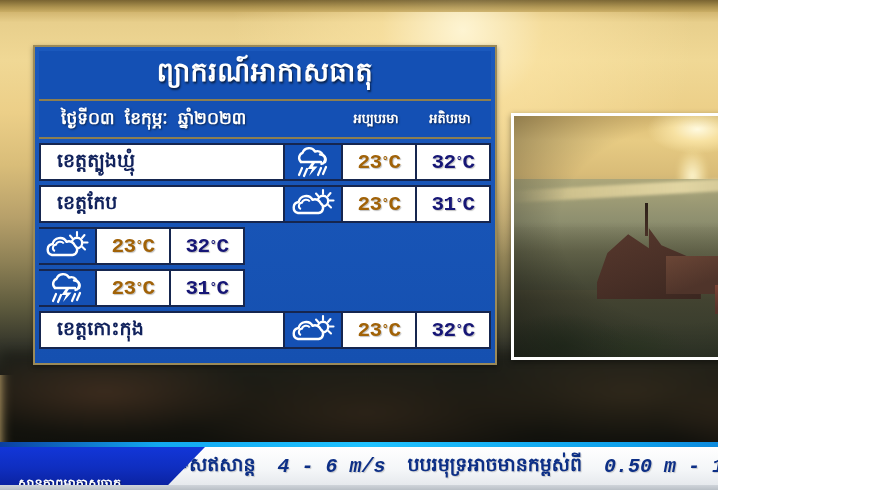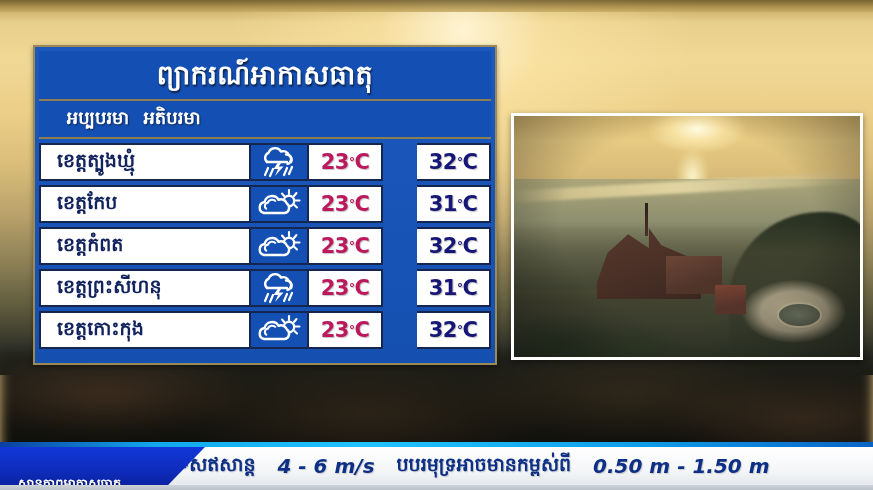--- a/index.html
+++ b/index.html
@@ -3,23 +3,24 @@
 <meta charset="utf-8">
 <style>
   * { box-sizing: border-box; margin: 0; padding: 0; }
   html, body {
     width: 873px; height: 490px;
     overflow: hidden;
     font-family: "DejaVu Sans", "Liberation Sans", sans-serif;
   }
   #stage {
     position: relative;
-    width: 873px; height: 490px;
+    width: 718px; height: 490px;
     overflow: hidden;
     background: #d8b978;
+    font-family: Liberation Mono, monospace;
   }
 
   
   .bg-layer { position: absolute; inset: 0; }
   .bg-sky {
     position: absolute; left: 0; top: 0; width: 873px; height: 375px;
     background:
       radial-gradient(circle at 53% 8%, rgba(255,246,214,.95) 0%, rgba(255,232,170,.55) 14%, rgba(0,0,0,0) 40%),
       linear-gradient(180deg,
         #b9994f 0%,
@@ -78,21 +79,21 @@
     display: flex; align-items: center;
     padding: 0 4px 0 22px;
     border-bottom: 2px solid #8d7e50;
   }
   .sub-bar .date {
     color: #ffffff; font-size: 17px; font-weight: bold;
     text-shadow: 1px 1px 2px rgba(0,0,0,.55);
     flex: 1;
   }
   .sub-bar .colhead {
-    color: #ffffff; font-size: 18px; font-weight: bold;
+    color: #ffffff; font-size: 13px; font-weight: bold;
     text-shadow: 1px 1px 2px rgba(0,0,0,.55);
     width: 74px; text-align: center;
   }
 
   .rows { padding-top: 4px; }
   .row {
     display: flex; align-items: stretch;
     height: 38px; margin-bottom: 4px;
   }
   .cell-name {
@@ -113,22 +114,22 @@
   }
   .cell-temp {
     width: 74px;
     background: #ffffff;
     border: 2px solid #16264f;
     border-left: none;
     display: flex; align-items: center; justify-content: center;
     font-size: 21px; font-weight: bold;
     letter-spacing: -.5px;
   }
-  .cell-temp.min { color: #be185d; text-shadow: 1px 1px 1px rgba(0,0,0,.25); }
-  .cell-temp.max { color: #161676; text-shadow: 1px 1px 1px rgba(0,0,0,.25); margin-left: 34px; }
+  .cell-temp.min { color: #a16207; text-shadow: 1px 1px 1px rgba(0,0,0,.25); }
+  .cell-temp.max { color: #161676; text-shadow: 1px 1px 1px rgba(0,0,0,.25); }
   .deg { font-size: 12px; vertical-align: super; }
 
   
   #photo {
     position: absolute; left: 511px; top: 113px;
     width: 352px; height: 247px;
     border: 3px solid #ffffff;
     overflow: hidden;
     box-shadow: 0 2px 6px rgba(0,0,0,.4);
     background: #7d7352;
@@ -261,20 +262,21 @@
     <div class="bg-topstrip"></div>
   </div>
 
   <div id="panel">
 
     <div class="title-bar">
       <div class="ttl">ព្យាករណ៍អាកាសធាតុ</div>
     </div>
 
     <div class="sub-bar">
+      <div class="date">ថ្ងៃទី០៣ ខែកុម្ភៈ ឆ្នាំ២០២៣</div>
       <div class="colhead">អប្បបរមា</div>
       <div class="colhead">អតិបរមា</div>
     </div>
 
     <div class="rows" id="rows">
         <div class="row">
           <div class="cell-name">ខេត្តត្បូងឃ្មុំ</div>
           <div class="cell-icon">
             <svg width="46" height="32" viewBox="0 0 46 32">
               <g fill="none" stroke="#ffffff" stroke-width="2.4" stroke-linecap="round" stroke-linejoin="round">
@@ -323,21 +325,20 @@
             <span class="deg">°</span>
             <span>C</span>
           </div>
           <div class="cell-temp max">
             <span>31</span>
             <span class="deg">°</span>
             <span>C</span>
           </div>
         </div>
         <div class="row">
-          <div class="cell-name">ខេត្តកំពត</div>
           <div class="cell-icon">
             <svg width="46" height="32" viewBox="0 0 46 32">
               <g stroke="#ffffff" stroke-width="2.1" stroke-linecap="round">
                 <line x1="33" y1="2" x2="33" y2="6"></line>
                 <line x1="40.5" y1="5" x2="38" y2="8"></line>
                 <line x1="43.5" y1="12.5" x2="39.8" y2="12.5"></line>
                 <line x1="26" y1="5.5" x2="28.4" y2="8.3"></line>
                 <line x1="41" y1="19.5" x2="38.4" y2="17"></line>
               </g>
               <circle cx="33" cy="13" r="5.2" fill="none" stroke="#ffffff" stroke-width="2.4"></circle>
@@ -350,21 +351,20 @@
             <span class="deg">°</span>
             <span>C</span>
           </div>
           <div class="cell-temp max">
             <span>32</span>
             <span class="deg">°</span>
             <span>C</span>
           </div>
         </div>
         <div class="row">
-          <div class="cell-name">ខេត្តព្រះសីហនុ</div>
           <div class="cell-icon">
             <svg width="46" height="32" viewBox="0 0 46 32">
               <g fill="none" stroke="#ffffff" stroke-width="2.4" stroke-linecap="round" stroke-linejoin="round">
                 <path d="M11 16 a5.5 5.5 0 0 1 1.5 -9.2 a7 7 0 0 1 12.6 -1.2 a6 6 0 0 1 7.6 3.2 a5 5 0 0 1 -1.2 9.1"></path>
                 <path d="M11 16 h20"></path>
                 <path d="M30 8.5 a5.2 5.2 0 0 1 5 7.6"></path>
               </g>
               <path d="M23 15 l-5.5 8 h4.5 l-3 7 l8.5 -9.5 h-4.8 l3.6 -5.5 z" fill="#ffffff"></path>
               <g stroke="#ffffff" stroke-width="2.2" stroke-linecap="round">
                 <line x1="12" y1="22" x2="9" y2="29"></line>

